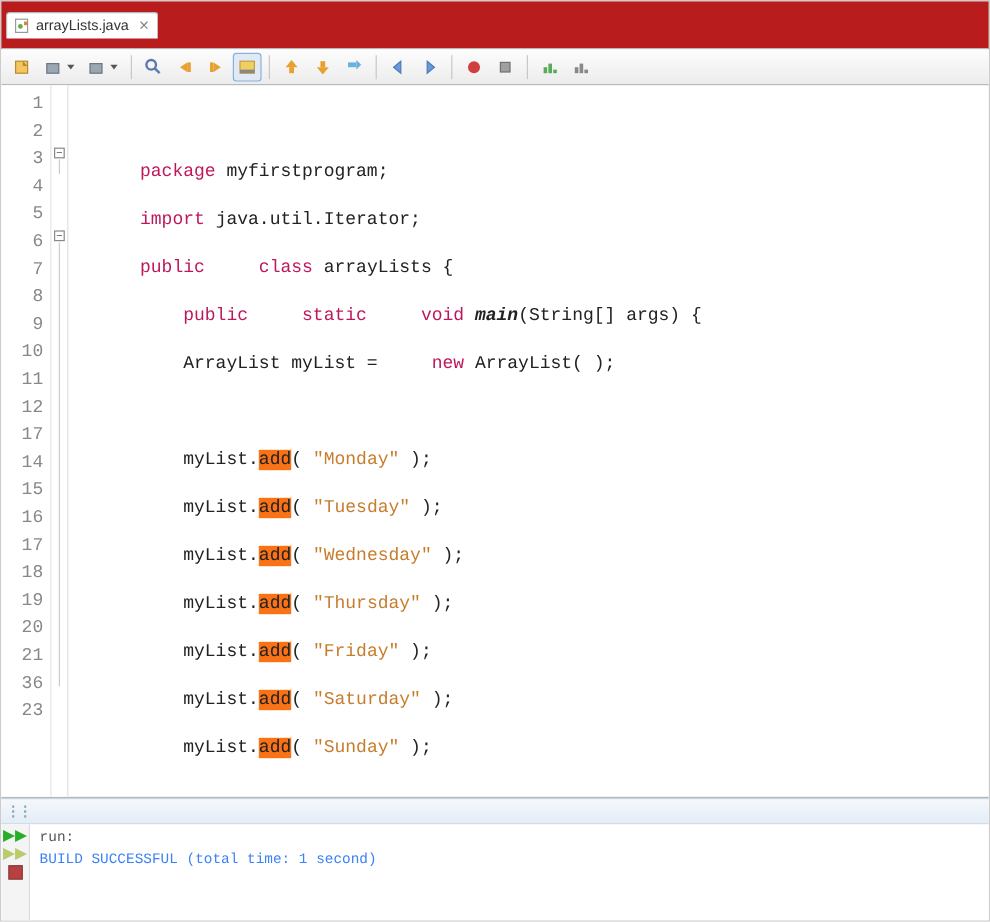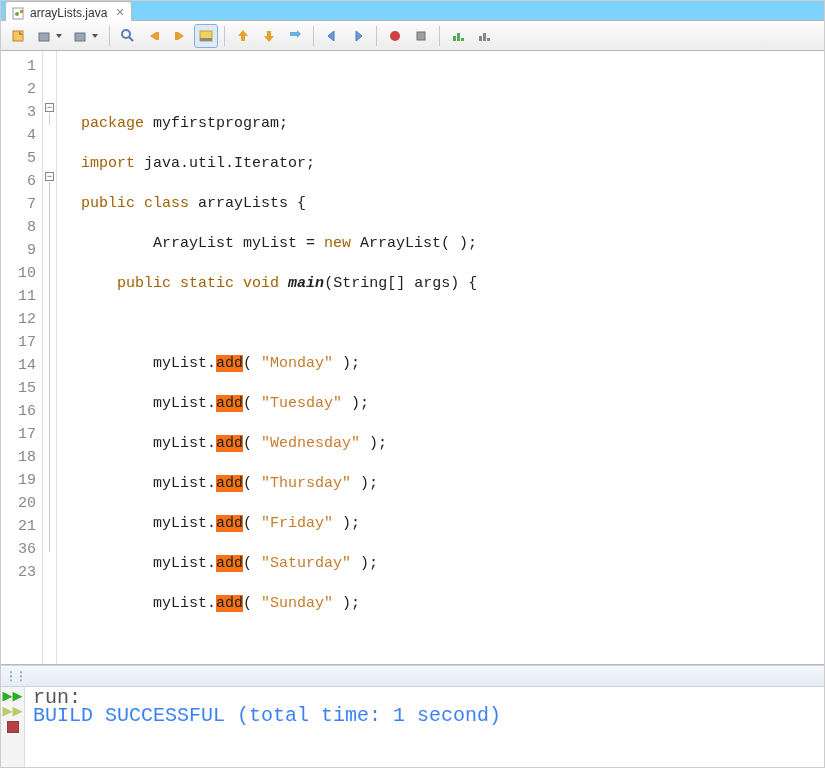--- a/index.html
+++ b/index.html
@@ -8,24 +8,24 @@
     font-size: 13px;
     background: #fff;
     width: 825px;
     height: 768px;
     overflow: hidden;
     display: flex;
     flex-direction: column;
     border: 1px solid #ccc;
   }
   .tab-bar {
-    height: 20px;
-    background: #7dd3fc;
-    display: flex;
-    align-items: flex-start;
+    height: 40px;
+    background: #b91c1c;
+    display: flex;
+    align-items: center;
     padding-left: 4px;
     border-bottom: 1px solid #b8b8b8;
   }
   .file-tab {
     height: 22px;
     background: #fff;
     border: 1px solid #b8b8b8;
     border-bottom: none;
     border-radius: 3px 3px 0 0;
     padding: 2px 6px;
@@ -135,21 +135,21 @@
     flex: 1;
     font-family: "Consolas","Courier New",monospace;
     font-size: 15px;
     padding-top: 4px;
     padding-left: 6px;
     white-space: pre;
     color: #222;
     overflow: auto;
   }
   .cline { height: 23px; line-height: 23px; }
-  .kw { color: #a16207; }
+  .kw { color: #be185d; margin-left: 36px; }
   .str { color: #c77d2e; }
   .bold-ital { font-weight:bold; font-style:italic; }
   .hl { background: #f97316; }
 
   .output-header {
     height: 22px;
     background: linear-gradient(#f5f8fc,#e4ecf7);
     border-top: 1px solid #c8d4e5;
     border-bottom: 1px solid #c8d4e5;
     display: flex;
@@ -185,21 +185,21 @@
     line-height: 13px;
   }
   .out-gutter .run-arrows.dim { color:#b8cc6e; }
   .out-gutter .stop-sq {
     width:12px;height:12px;background:#b84040;border:1px solid #884040;
     margin-top:2px;
   }
   .out-text {
     flex:1;
     font-family: "Consolas","Courier New",monospace;
-    font-size: 20px;
+    font-size: 12px;
     padding: 2px 8px;
     color: #555;
   }
   .out-line { height: 18px; line-height:18px; white-space: pre; }
   .out-green { color: #3b82f6; }
 </style>
 </head>
 <body>
 
 <div class="tab-bar">
@@ -348,22 +348,22 @@
     <div class="fold-box" style="top:52px">−</div>
     <div class="fold-line-v" style="top:62px;height:12px"></div>
     <div class="fold-box" style="top:121px">−</div>
     <div class="fold-line-v" style="top:131px;height:370px"></div>
   </div>
   <div class="code">
 <div class="cline"></div>
 <div class="cline">  <span class="kw">package</span><span> myfirstprogram;</span></div>
 <div class="cline">  <span class="kw">import</span><span> java.util.Iterator;</span></div>
 <div class="cline">  <span class="kw">public</span> <span class="kw">class</span><span> arrayLists {</span></div>
+<div class="cline">      <span class="kw">public</span> <span class="kw">static</span> <span class="kw">void</span> <span class="bold-ital">main</span><span>(String[] args) {</span></div>
 <div class="cline">          <span>ArrayList myList = </span><span class="kw">new</span><span> ArrayList( );</span></div>
-<div class="cline">      <span class="kw">public</span> <span class="kw">static</span> <span class="kw">void</span> <span class="bold-ital">main</span><span>(String[] args) {</span></div>
 <div class="cline"></div>
 <div class="cline">          <span>myList.</span><span class="hl">add</span><span>( </span><span class="str">"Monday"</span><span> );</span></div>
 <div class="cline">          <span>myList.</span><span class="hl">add</span><span>( </span><span class="str">"Tuesday"</span><span> );</span></div>
 <div class="cline">          <span>myList.</span><span class="hl">add</span><span>( </span><span class="str">"Wednesday"</span><span> );</span></div>
 <div class="cline">          <span>myList.</span><span class="hl">add</span><span>( </span><span class="str">"Thursday"</span><span> );</span></div>
 <div class="cline">          <span>myList.</span><span class="hl">add</span><span>( </span><span class="str">"Friday"</span><span> );</span></div>
 <div class="cline">          <span>myList.</span><span class="hl">add</span><span>( </span><span class="str">"Saturday"</span><span> );</span></div>
 <div class="cline">          <span>myList.</span><span class="hl">add</span><span>( </span><span class="str">"Sunday"</span><span> );</span></div>
 
 

